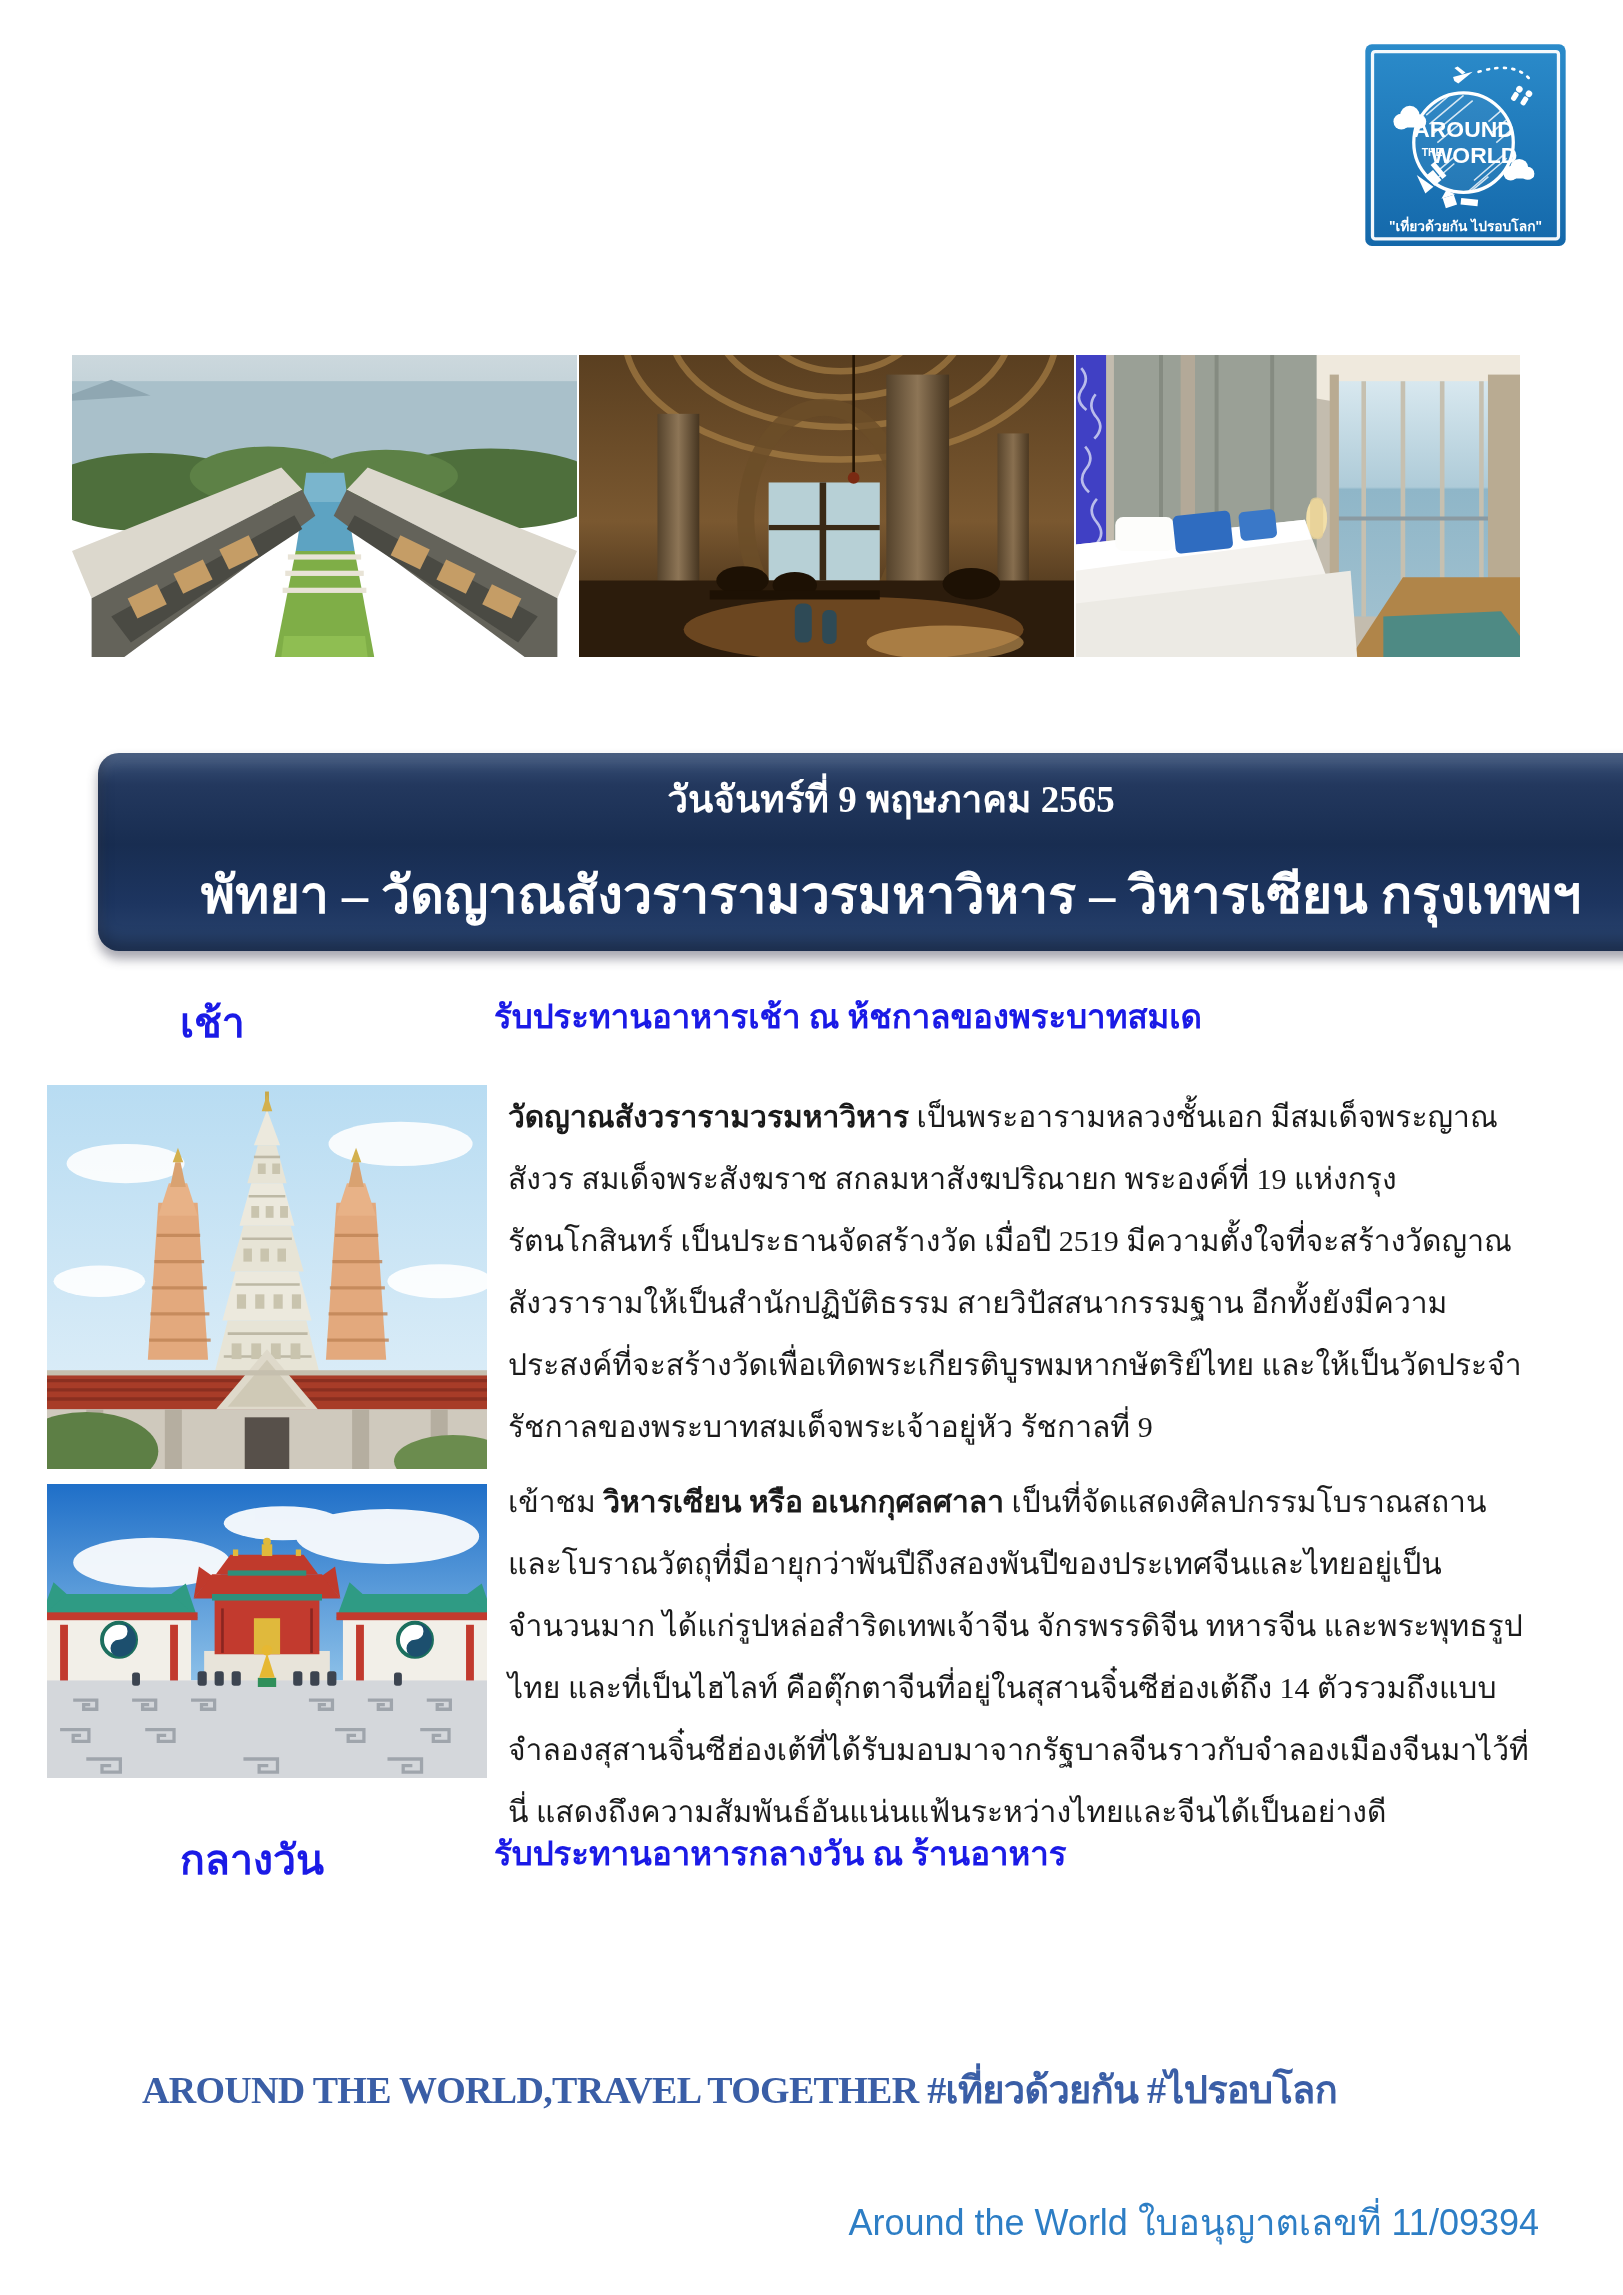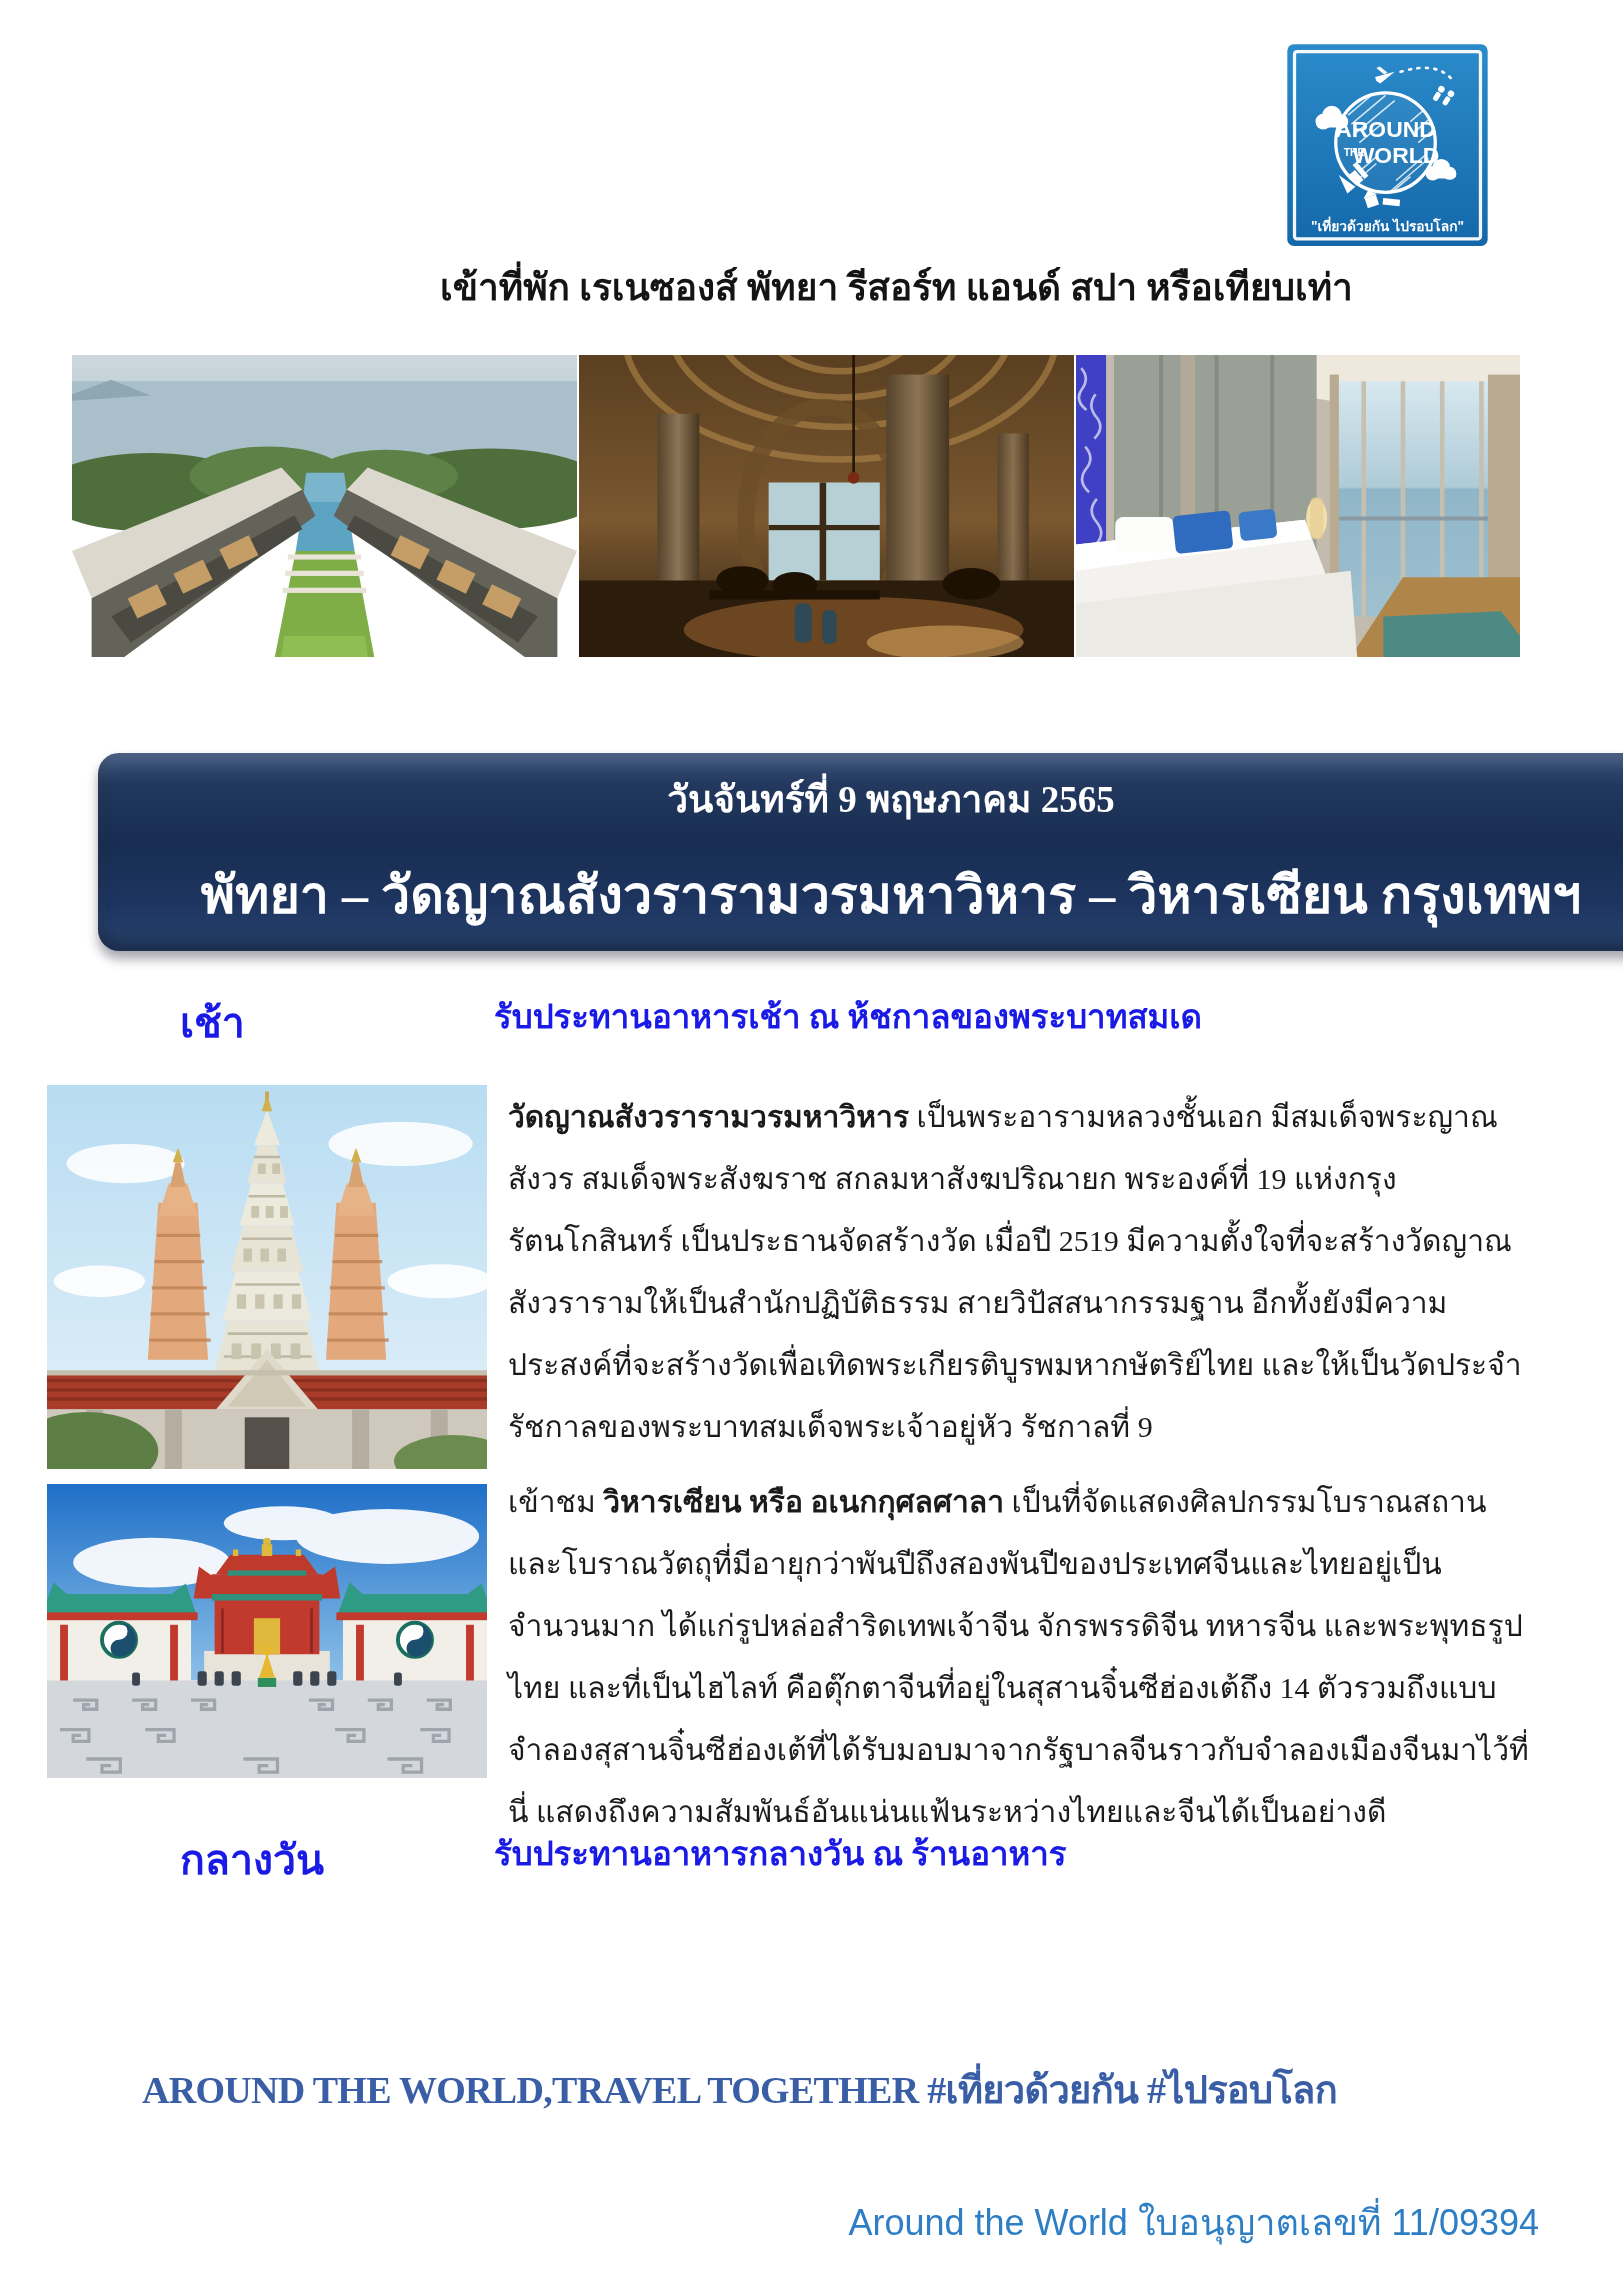--- a/index.html
+++ b/index.html
@@ -1,21 +1,21 @@
 <!DOCTYPE html>
 <html style="font-size:10.5px"><head>
 <meta charset="utf-8">
 <style>
   html,body{margin:0;padding:0;background:#888;}
   .page{
     position:relative;width:1623px;height:2295px;background:#ffffff;
     font-family:"Liberation Serif","DejaVu Serif",serif;overflow:hidden;
   }
   
-  .logo{position:absolute;left:1286px;top:43px;width:203px;height:204px;}
+  .logo{position:absolute;left:1364px;top:43px;width:203px;height:204px;}
   
   .header-title{
     position:absolute;top:257px;left:0;width:1623px;box-sizing:border-box;
     padding-left:170px;text-align:center;font-size:37px;font-weight:700;color:#141414;
   }
   
   .photos-row{position:absolute;top:355px;left:72px;width:1449px;height:302px;display:flex;gap:2px;}
   .photo{height:302px;overflow:hidden;}
   .photo svg{display:block;width:100%;height:100%;}
   .photo1{width:505px}.photo2{width:495px}.photo3{width:444px}
@@ -117,21 +117,20 @@
           <circle cx="230" cy="72" r="5"></circle>
             <rect x="226" y="78" width="8" height="14" rx="3"></rect>
           <circle cx="246" cy="70" r="5"></circle>
             <rect x="242" y="76" width="8" height="14" rx="3"></rect>
         </g>
       </g>
       <text x="155" y="287" text-anchor="middle" font-family="Liberation Sans, sans-serif" font-size="21" font-weight="bold" fill="#ffffff">"เที่ยวด้วยกัน ไปรอบโลก"</text>
     </svg>
   </div>
 
-  <div class="header-title">เข้าที่พัก  เรเนซองส์ พัทยา รีสอร์ท แอนด์ สปา หรือเทียบเท่า</div>
 
   <div class="photos-row">
     <div class="photo photo1">
       <svg viewBox="0 0 772 462" preserveAspectRatio="none">
         <defs>
           <linearGradient id="p1sky" x1="0" y1="0" x2="0" y2="1">
             <stop offset="0" stop-color="#ccd8dd"></stop>
               <stop offset="1" stop-color="#aec5cf"></stop>
           </linearGradient>
         </defs>

